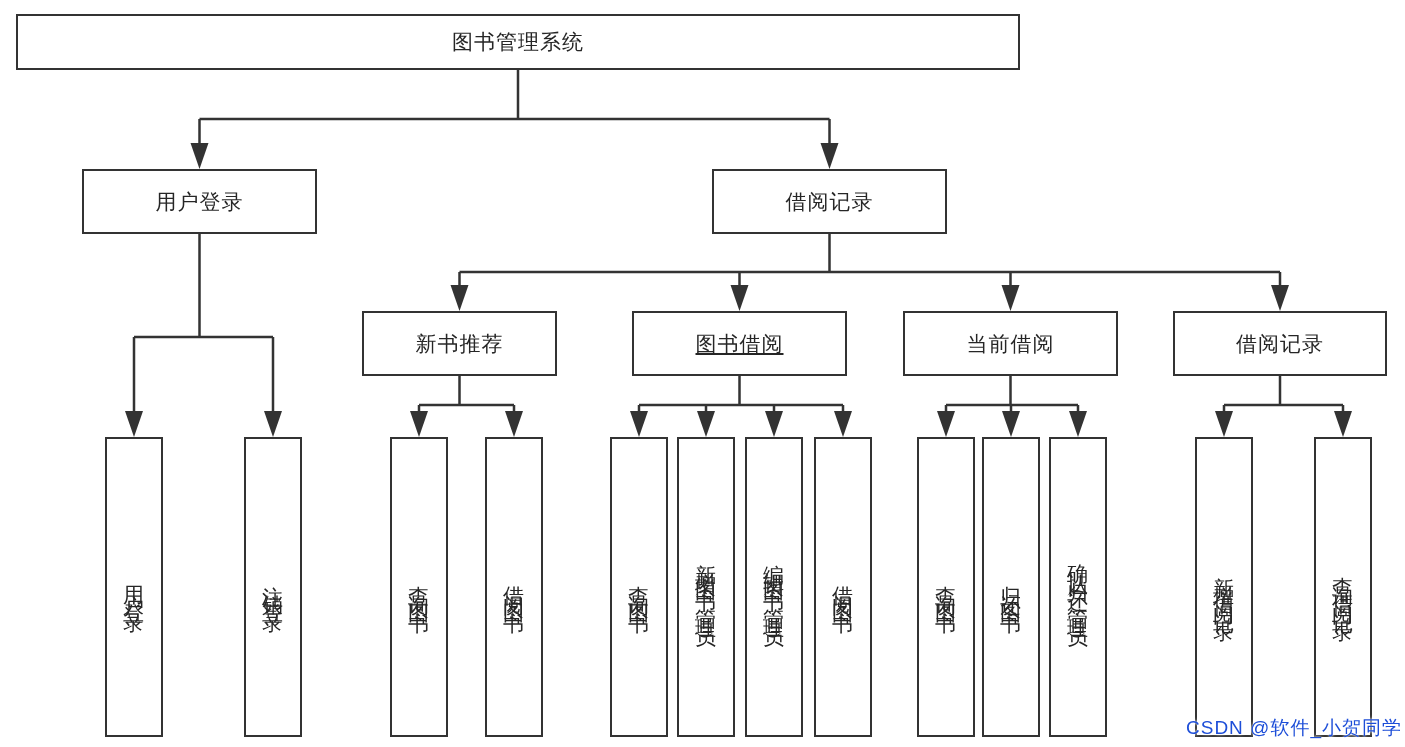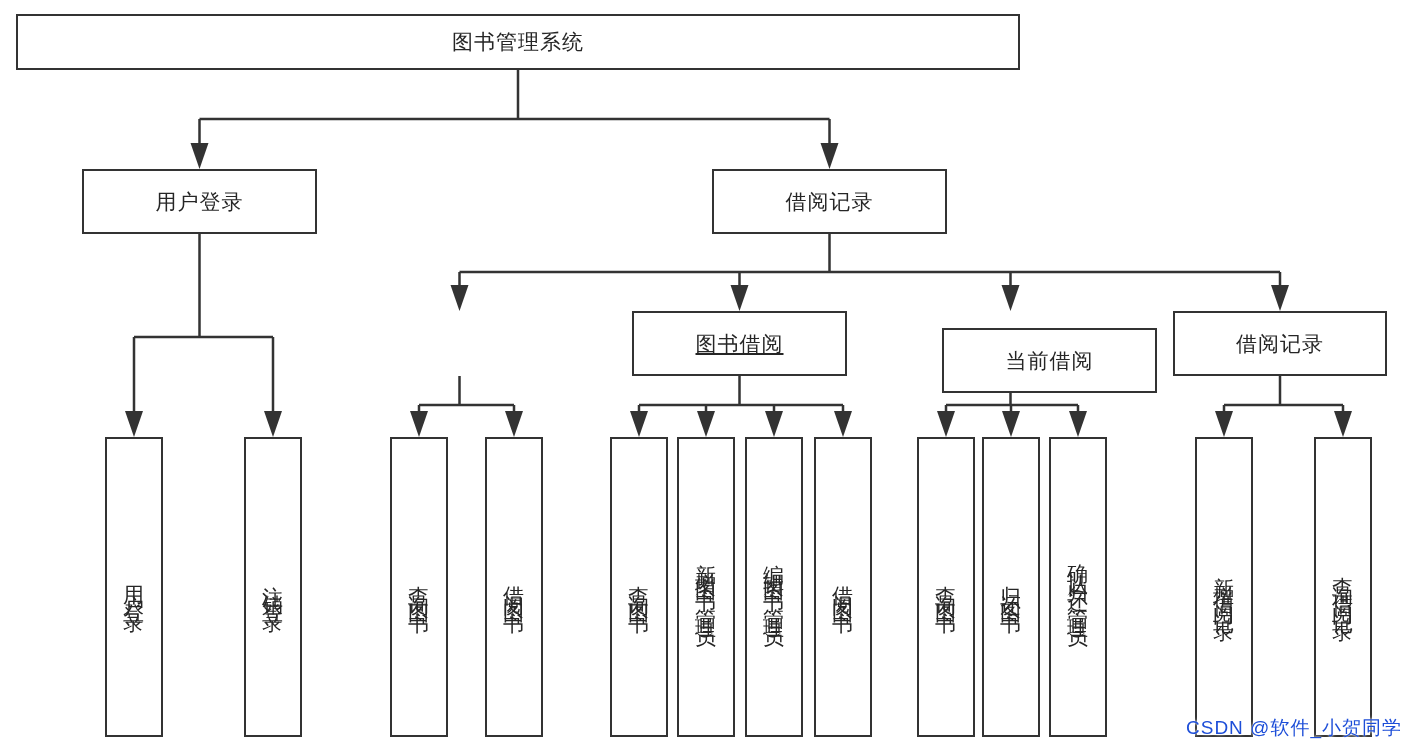--- a/index.html
+++ b/index.html
@@ -87,24 +87,27 @@
     <span>图书管理系统</span>
   </div>
 
   <div class="node h-node" style="left:82px; top:169px; width:235px; height:65px;">
     <span>用户登录</span>
   </div>
   <div class="node h-node" style="left:712px; top:169px; width:235px; height:65px;">
     <span>借阅记录</span>
   </div>
 
+  <div class="node h-node" style="left:362px; top:311px; width:195px; height:65px;">
+    <span>新书推荐</span>
+  </div>
   <div class="node h-node" style="left:632px; top:311px; width:215px; height:65px;text-decoration:underline;">
     <span>图书借阅</span>
   </div>
-  <div class="node h-node" style="left:903px; top:328px; width:215px; height:65px;margin-left:39px;">
+  <div class="node h-node" style="left:903px; top:311px; width:215px; height:65px;">
     <span>当前借阅</span>
   </div>
   <div class="node h-node" style="left:1173px; top:311px; width:214px; height:65px;">
     <span>借阅记录</span>
   </div>
 
   <div class="node v-node" style="left:105px; top:437px; width:58px; height:300px;">
     <span class="v-label">用户登录</span>
   </div>
   <div class="node v-node" style="left:244px; top:437px; width:58px; height:300px;">

